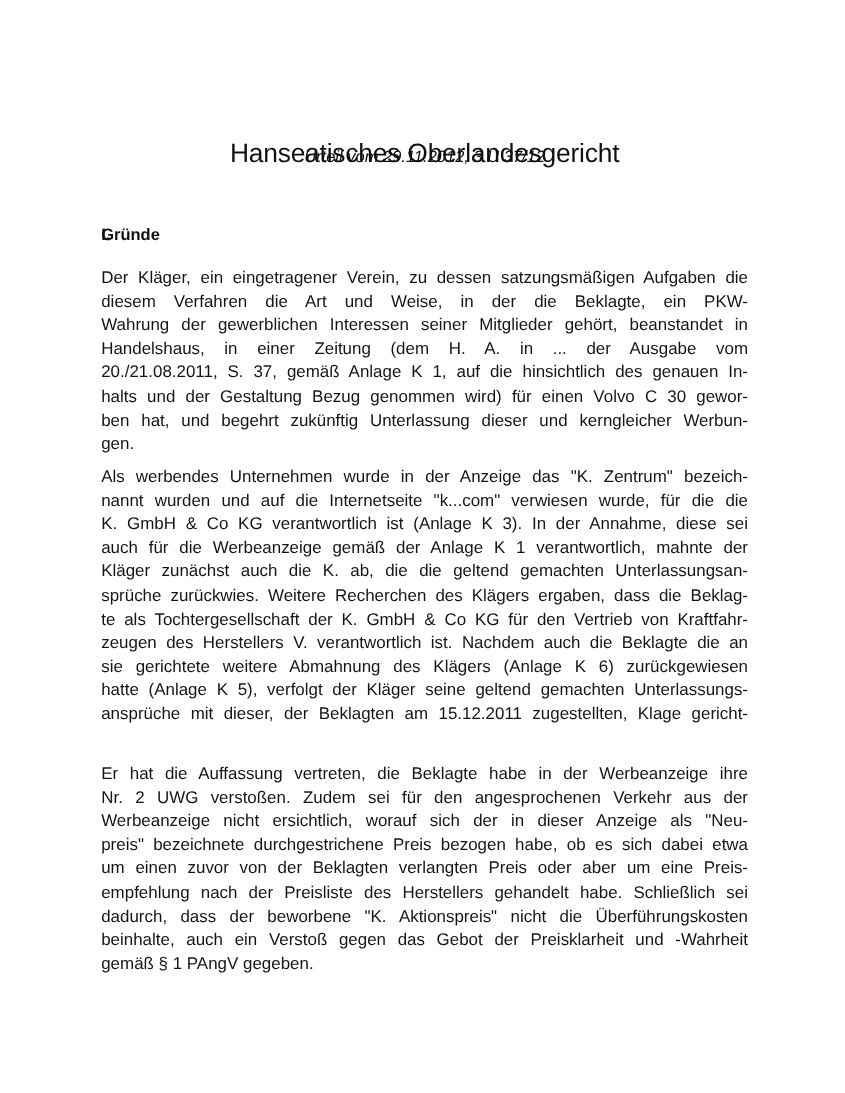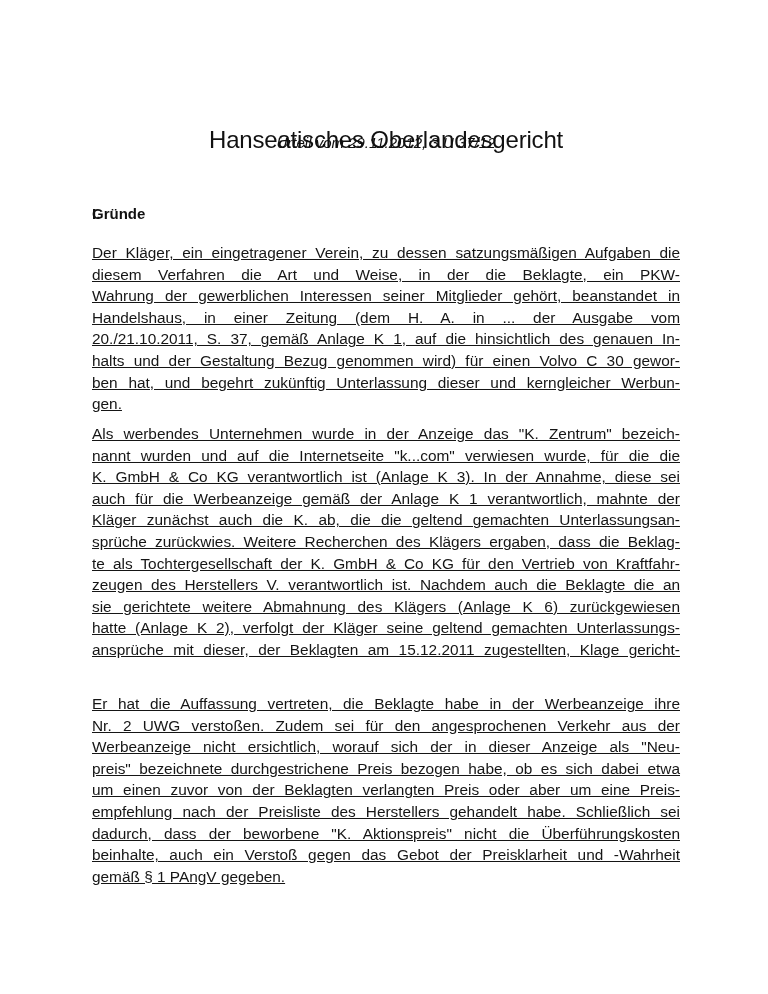--- a/index.html
+++ b/index.html
@@ -6,53 +6,53 @@
   body { width:768px; height:994px; overflow:hidden; position:relative;
          font-family:"Liberation Sans", sans-serif; color:#1a1a1a; }
   .page { position:absolute; left:92px; top:0; width:588px; }
   .title { position:absolute; left:0; width:588px; top:86px; text-align:center;
            font-size:24px; color:#111; letter-spacing:-0.2px;margin-top:40px; }
   .subtitle { position:absolute; left:0; width:588px; top:134px; text-align:center;
               font-size:15px; color:#111;font-style:italic; }
   .heading { position:absolute; left:0; font-weight:bold; font-size:15px; color:#111; }
   .para { position:absolute; left:0; width:588px; font-size:15.4px; line-height:21.6px;
           text-align:justify; color:#151515; }
-  .line { display:block; text-align:justify; text-align-last:justify; white-space:nowrap; height:21.6px;text-decoration:underline; }
+  .line { display:block; text-align:justify; text-align-last:justify; white-space:nowrap; height:21.6px; }
   .line.last { text-align-last:left; }
 </style>
 </head>
 <body>
 
 <div class="page">
   <div class="title">Hanseatisches Oberlandesgericht</div>
   <div class="subtitle">Urteil vom 29.11.2012, 3 U 37/12</div>
   <div class="heading" style="top:165px;margin-top:40px;">Gründe</div>
   <div class="heading" style="top:205px;">I.</div>
 
   <div class="para" style="top:242px;">
       <span class="line">Der Kläger, ein eingetragener Verein, zu dessen satzungsmäßigen Aufgaben die</span>
       <span class="line">diesem Verfahren die Art und Weise, in der die Beklagte, ein PKW-</span>
       <span class="line">Wahrung der gewerblichen Interessen seiner Mitglieder gehört, beanstandet in</span>
       <span class="line">Handelshaus, in einer Zeitung (dem H. A. in ... der Ausgabe vom</span>
-      <span class="line">20./21.10.2011, S. 37, gemäß Anlage K 1, auf die hinsichtlich des genauen In-</span>
+      <span class="line">20./21.08.2011, S. 37, gemäß Anlage K 1, auf die hinsichtlich des genauen In-</span>
       <span class="line">halts und der Gestaltung Bezug genommen wird) für einen Volvo C 30 gewor-</span>
       <span class="line">ben hat, und begehrt zukünftig Unterlassung dieser und kerngleicher Werbun-</span>
       <span class="line last">gen.</span>
     </div>
   <div class="para" style="top:423px;">
       <span class="line">Als werbendes Unternehmen wurde in der Anzeige das "K. Zentrum" bezeich-</span>
       <span class="line">nannt wurden und auf die Internetseite "k...com" verwiesen wurde, für die die</span>
       <span class="line">K. GmbH &amp; Co KG verantwortlich ist (Anlage K 3). In der Annahme, diese sei</span>
       <span class="line">auch für die Werbeanzeige gemäß der Anlage K 1 verantwortlich, mahnte der</span>
       <span class="line">Kläger zunächst auch die K. ab, die die geltend gemachten Unterlassungsan-</span>
       <span class="line">sprüche zurückwies. Weitere Recherchen des Klägers ergaben, dass die Beklag-</span>
       <span class="line">te als Tochtergesellschaft der K. GmbH &amp; Co KG für den Vertrieb von Kraftfahr-</span>
       <span class="line">zeugen des Herstellers V. verantwortlich ist. Nachdem auch die Beklagte die an</span>
       <span class="line">sie gerichtete weitere Abmahnung des Klägers (Anlage K 6) zurückgewiesen</span>
-      <span class="line">hatte (Anlage K 2), verfolgt der Kläger seine geltend gemachten Unterlassungs-</span>
+      <span class="line">hatte (Anlage K 5), verfolgt der Kläger seine geltend gemachten Unterlassungs-</span>
       <span class="line">ansprüche mit dieser, der Beklagten am 15.12.2011 zugestellten, Klage gericht-</span>
     </div>
   <div class="para" style="top:693px;">
       <span class="line">Er hat die Auffassung vertreten, die Beklagte habe in der Werbeanzeige ihre</span>
       <span class="line">Nr. 2 UWG verstoßen. Zudem sei für den angesprochenen Verkehr aus der</span>
       <span class="line">Werbeanzeige nicht ersichtlich, worauf sich der in dieser Anzeige als "Neu-</span>
       <span class="line">preis" bezeichnete durchgestrichene Preis bezogen habe, ob es sich dabei etwa</span>
       <span class="line">um einen zuvor von der Beklagten verlangten Preis oder aber um eine Preis-</span>
       <span class="line">empfehlung nach der Preisliste des Herstellers gehandelt habe. Schließlich sei</span>
       <span class="line">dadurch, dass der beworbene "K. Aktionspreis" nicht die Überführungskosten</span>

